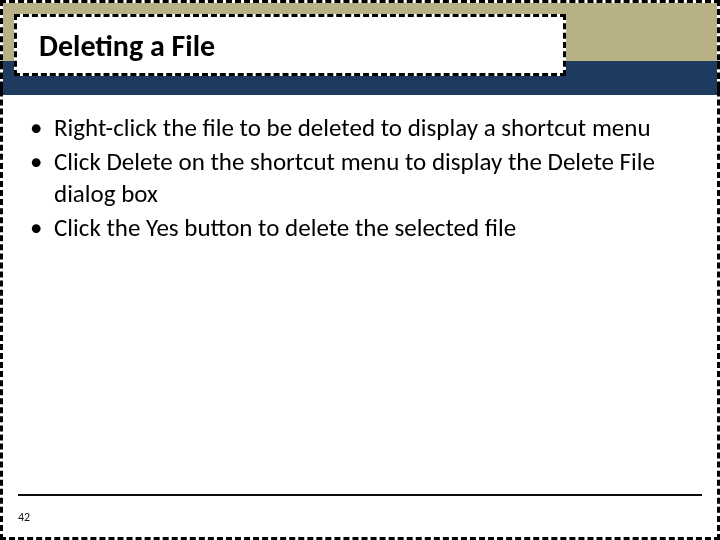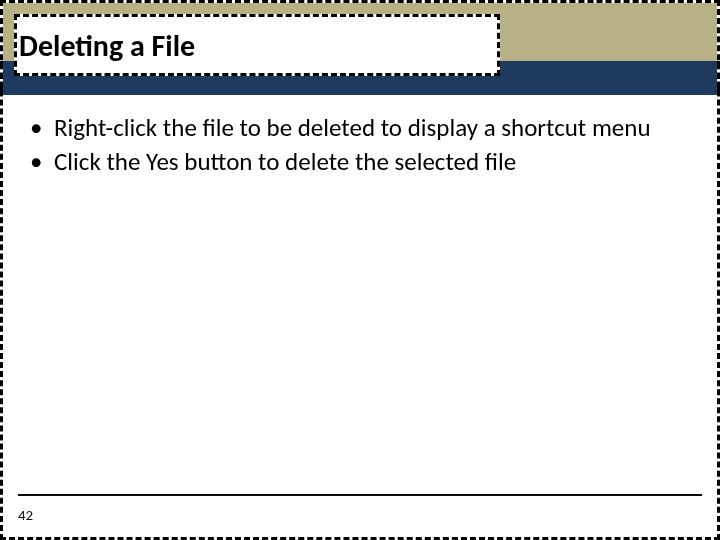--- a/index.html
+++ b/index.html
@@ -44,27 +44,27 @@
     background: repeating-linear-gradient(to bottom, #000 0 6px, transparent 6px 12px);
   }
   .edge-tick-left { left: 0; }
   .edge-tick-right { right: 0; }
 
   
   .title-box {
     position: absolute;
     left: 14px;
     top: 14px;
-    width: 486px;
+    width: 552px;
     height: 62px;
     background: #ffffff;
     border: 3px dashed #000;
     display: flex;
     align-items: center;
-    padding-left: 2px;
+    padding-left: 22px;
   }
   .title-box h1 {
     font-size: 30px;
     font-weight: 700;
     color: #000;
   }
 
   
   .content {
     position: absolute;
@@ -106,39 +106,40 @@
     left: 18px;
     right: 18px;
     bottom: 16px;
     display: flex;
     justify-content: space-between;
     align-items: center;
     font-size: 13px;
     color: #111;
   }
   .footer .page {
-    font-size: 15px;
+    font-size: 12px;
   }
 </style>
 </head>
 <body>
 
 <div class="outer-frame"></div>
 <div class="top-band"></div>
 <div class="navy-band"></div>
 <div class="edge-tick-left"></div>
 <div class="edge-tick-right"></div>
 
 <div class="title-box">
   <h1>Deleting a File</h1>
 </div>
 
 <div class="content">
   <ul>
     <li>Right-click the file to be deleted to display a shortcut menu</li>
+    <li>Click Delete on the shortcut menu to display the Delete File dialog box</li>
     <li>Click the Yes button to delete the selected file</li>
   </ul>
 </div>
 
 <div class="footer-line"></div>
 <div class="footer">
   <span class="page">42</span>
 </div>
 
 </body></html>

